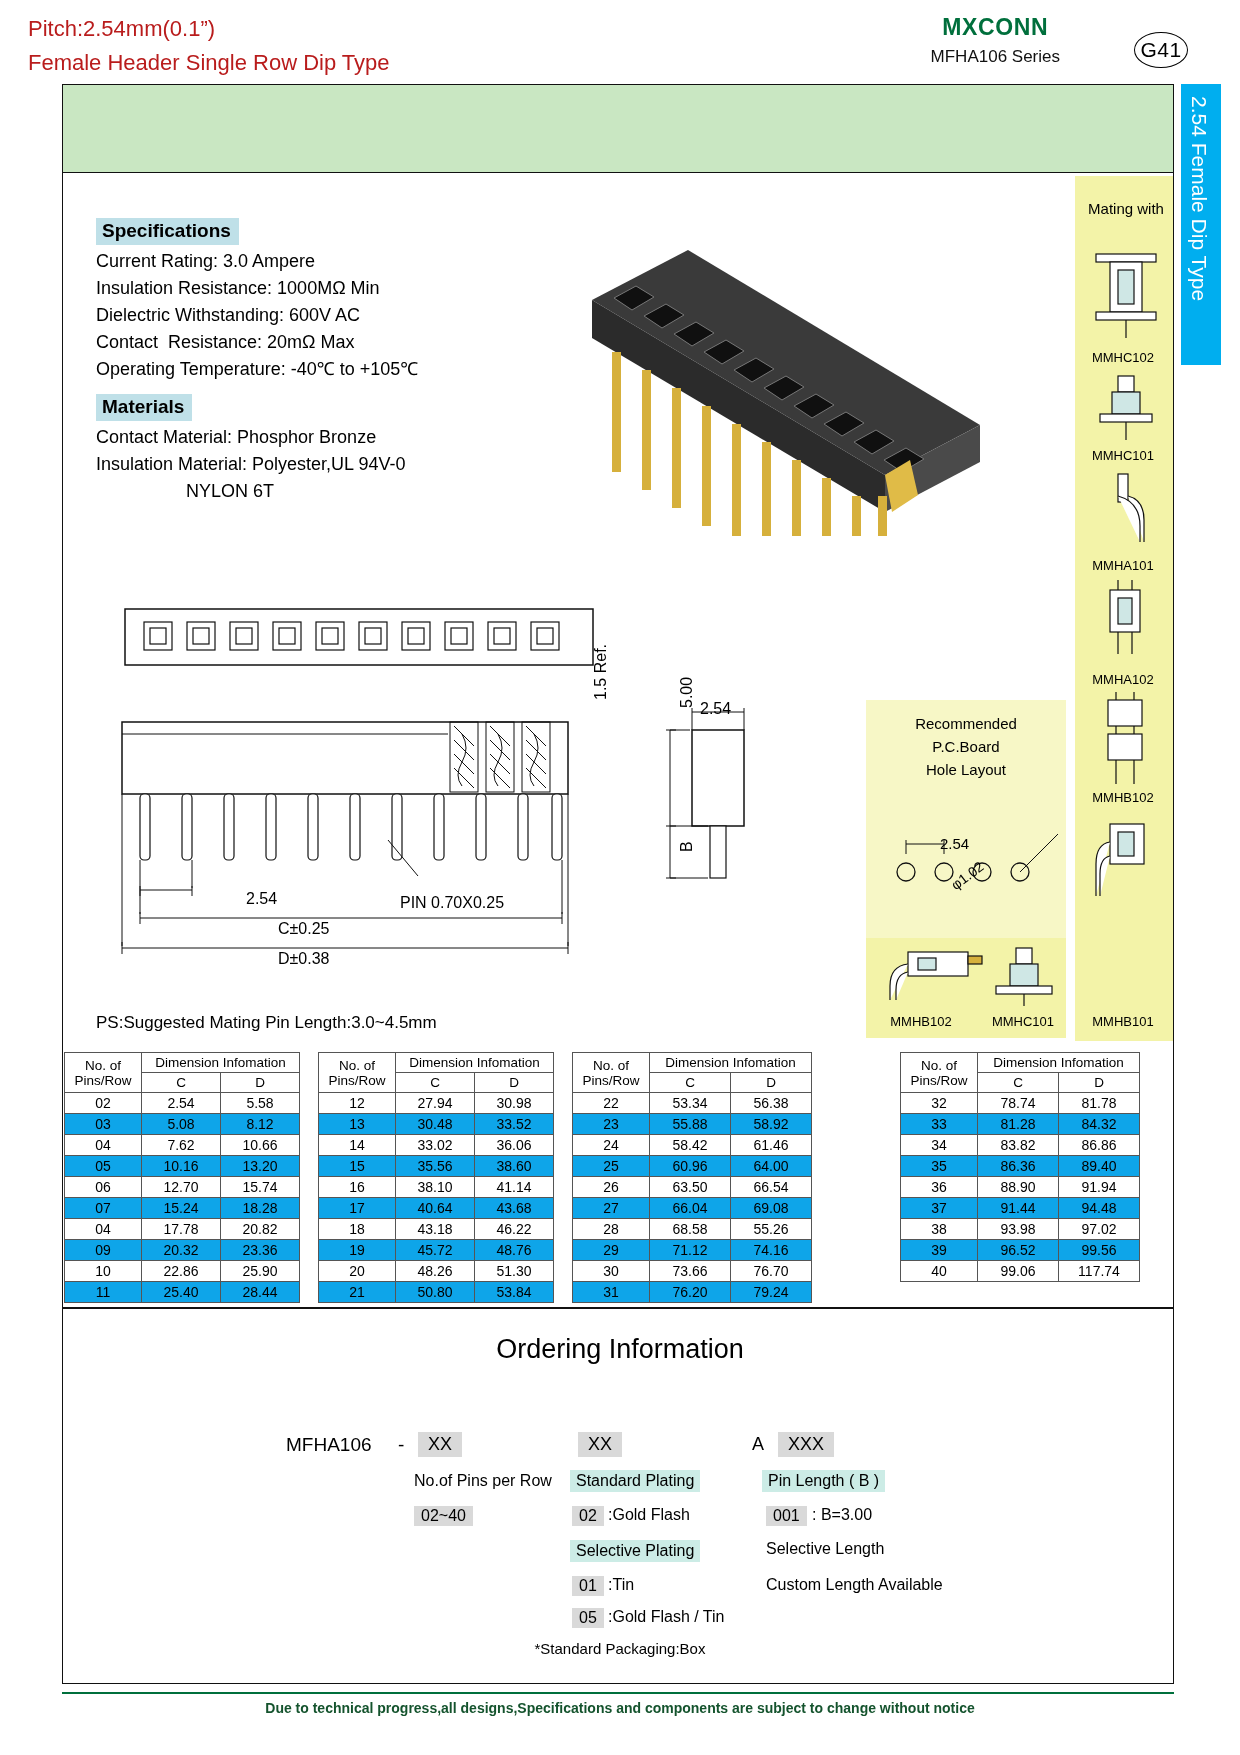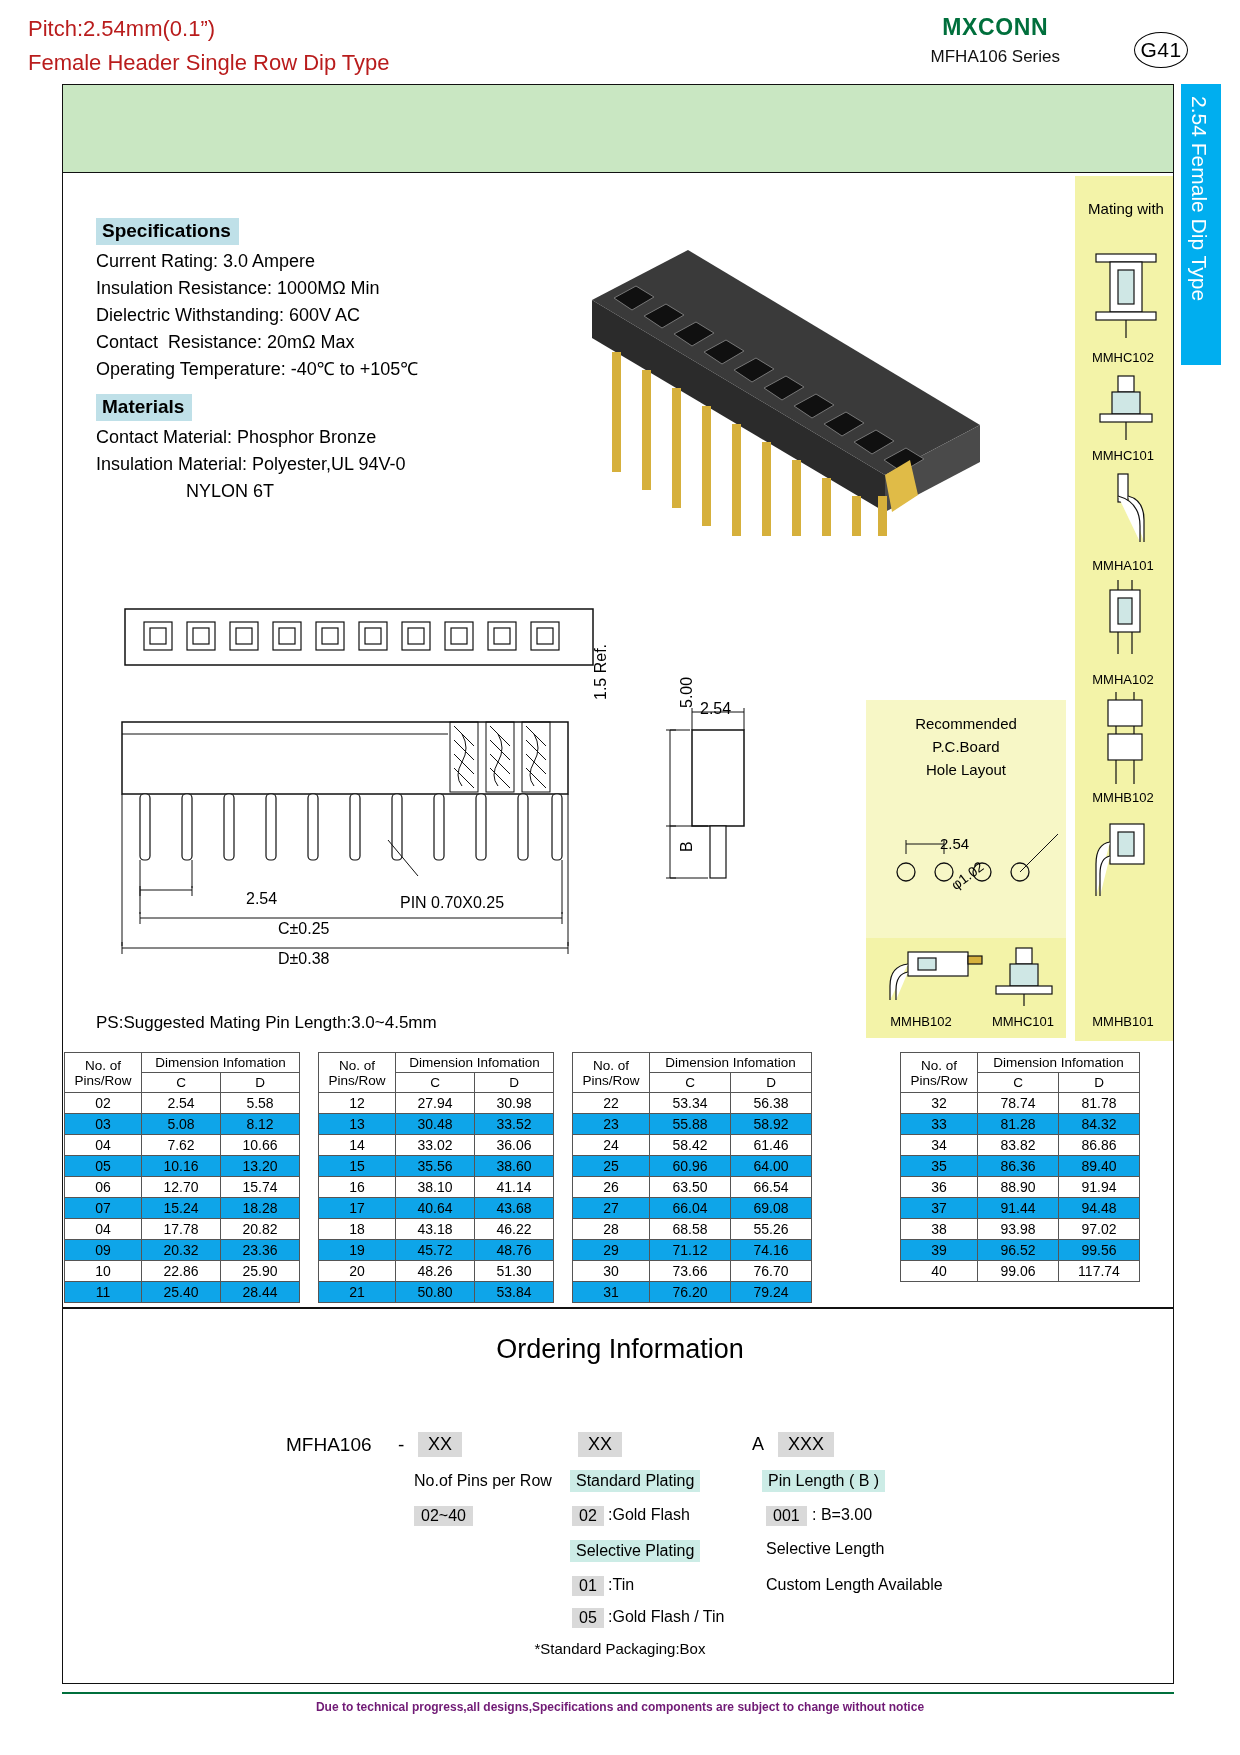--- a/index.html
+++ b/index.html
@@ -262,23 +262,23 @@
     width: 1240px;
     text-align: center;
     font-size: 15px;
   }
   #footer-note {
     position: absolute;
     left: 0;
     top: 1700px;
     width: 1240px;
     text-align: center;
-    font-size: 12px;
+    font-size: 14px;
     font-weight: bold;
-    color: #701a75;
+    color: #14532d;
   }
   #footer-rule {
     position: absolute;
     left: 62px;
     top: 1692px;
     width: 1112px;
     height: 2px;
     background: #006f3c;
   }
 

